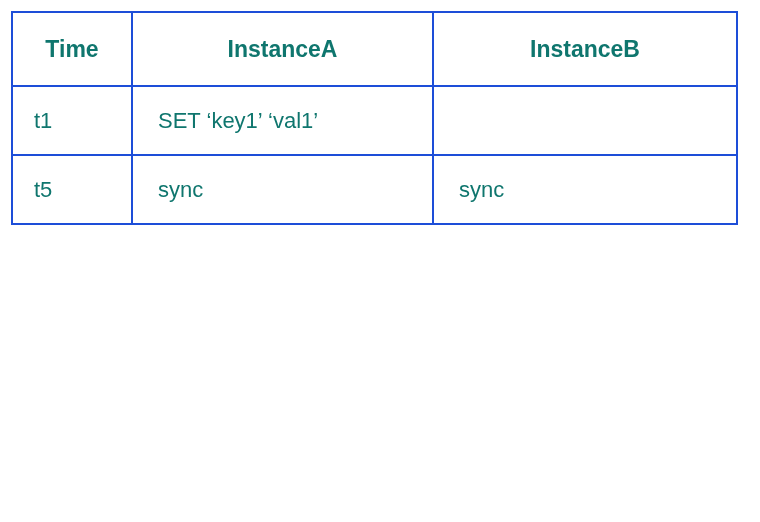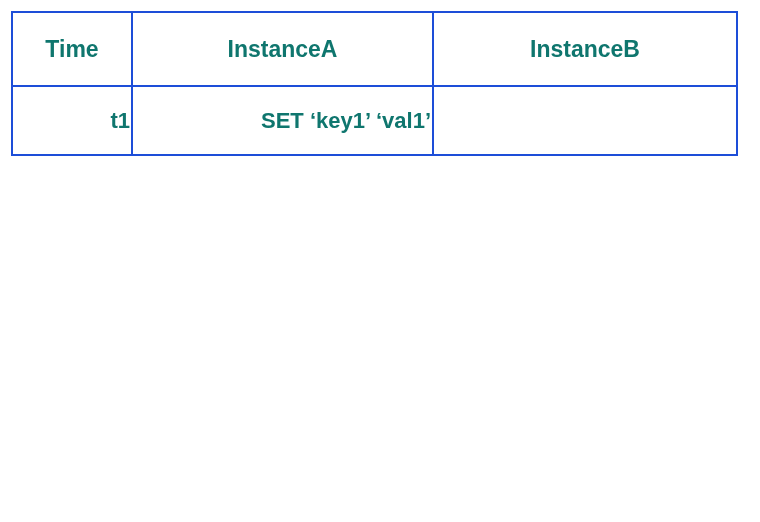--- a/index.html
+++ b/index.html
@@ -43,22 +43,22 @@
     white-space: nowrap;
   }
   table.sync-table thead th {
     font-weight: bold;
     text-align: center;
     height: 74px;
     background: #ffffff;
     font-size: 23px;
   }
   table.sync-table tbody td {
-    font-weight: bold;
-    text-align: right;
+    font-weight: normal;
+    text-align: left;
     padding-left: 25px;
   }
   table.sync-table tbody td.time-cell {
     padding-left: 21px;
   }
   table.sync-table tbody tr.shaded td {
     background: #f7f7f7;
   }
   table.sync-table tbody tr.plain td {
     background: #ffffff;
@@ -81,15 +81,20 @@
         <th>InstanceA</th>
         <th>InstanceB</th>
       </tr>
     </thead>
     <tbody id="table-body">
         <tr class="plain">
           <td class="time-cell">t1</td>
           <td>SET ‘key1’ ‘val1’</td>
           <td></td>
         </tr>
+        <tr class="plain">
+          <td class="time-cell">t5</td>
+          <td>sync</td>
+          <td>sync</td>
+        </tr>
       </tbody>
   </table>
 </div>
 
 </body></html>

